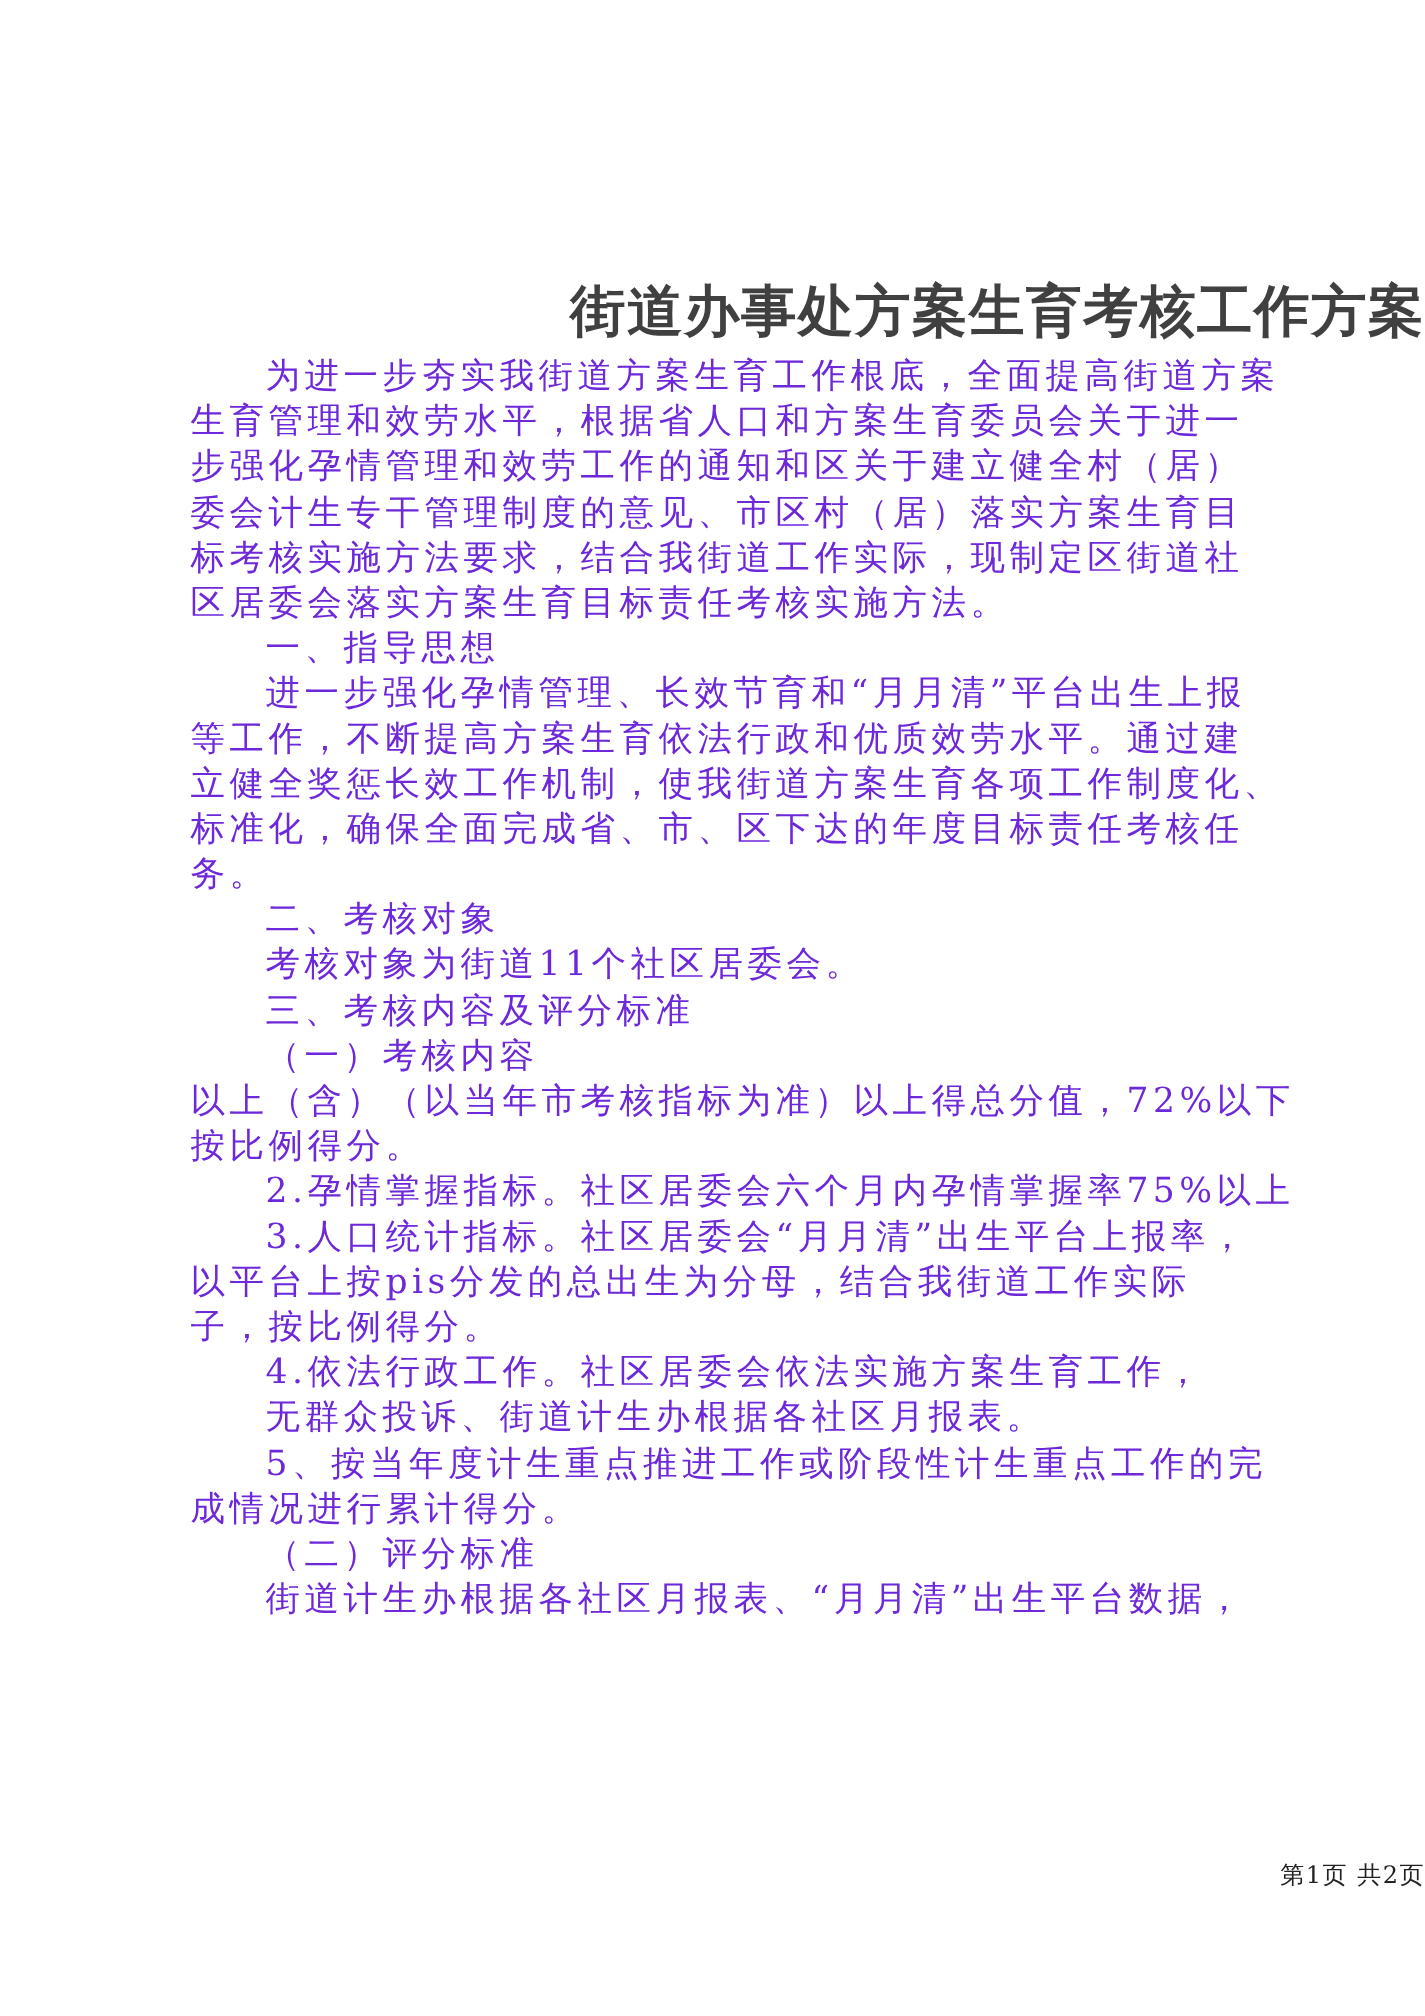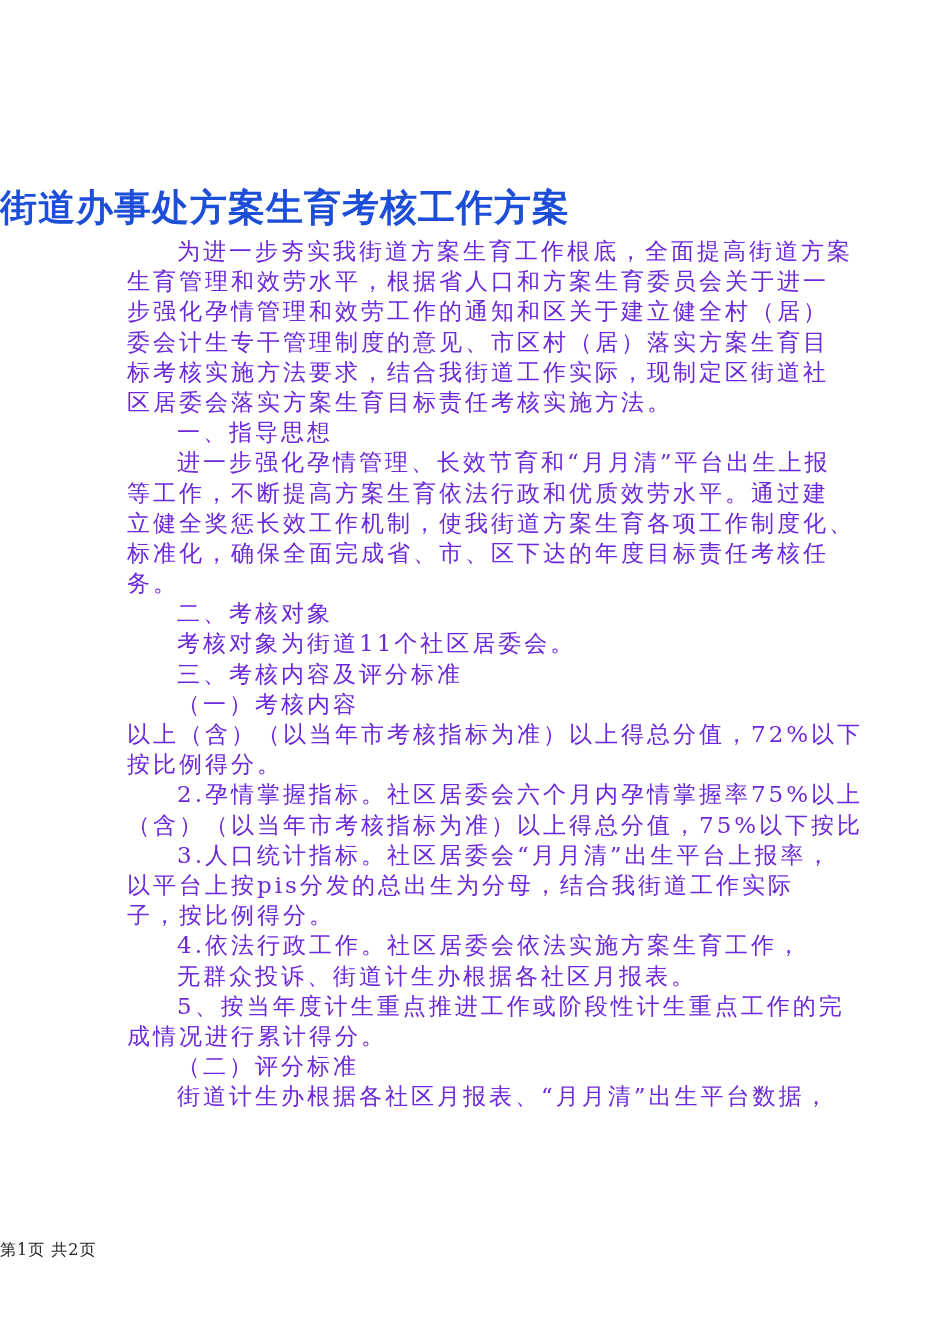--- a/index.html
+++ b/index.html
@@ -1,26 +1,26 @@
 <!DOCTYPE html>
 <html><head>
 <meta charset="utf-8">
 <style>
   html, body { margin: 0; padding: 0; background: #ffffff; }
   body { width: 950px; height: 1344px; position: relative; overflow: hidden;
          font-family: "DejaVu Serif", "Liberation Serif", serif; color: #111; }
   .page { position: absolute; left: 0; top: 0; width: 950px; height: 1344px; background: #fff; }
-  .title { position: absolute; top: 183px; left: 0; width: 950px; text-align: left;
+  .title { position: absolute; top: 183px; left: 0; width: 950px; text-align: right;
            font-family: "DejaVu Sans", sans-serif; font-weight: bold; font-size: 37px;
-           letter-spacing: 1px; color: #1d4ed8; line-height: 50px; }
+           letter-spacing: 1px; color: #404040; line-height: 50px; }
   .body { position: absolute; top: 236px; left: 127px; width: 710px; }
   .line { font-size: 23px; line-height: 30.2px; height: 30.2px; white-space: nowrap;
           letter-spacing: 3px; color: #6d28d9; }
   .ind { padding-left: 50px; }
-  .footer { position: absolute; top: 1240px; left: 0; width: 950px; text-align: left;
+  .footer { position: absolute; top: 1240px; left: 0; width: 950px; text-align: right;
             font-size: 16px; color: #222; letter-spacing: 1px; }
 </style>
 </head>
 <body>
 
 <div class="page">
   <div class="title">街道办事处方案生育考核工作方案</div>
   <div class="body" id="doc-body">
       <div class="line ind">为进一步夯实我街道方案生育工作根底，全面提高街道方案</div>
       <div class="line">生育管理和效劳水平，根据省人口和方案生育委员会关于进一</div>
@@ -34,21 +34,20 @@
       <div class="line">立健全奖惩长效工作机制，使我街道方案生育各项工作制度化、</div>
       <div class="line">标准化，确保全面完成省、市、区下达的年度目标责任考核任</div>
       <div class="line">务。</div>
       <div class="line ind">二、考核对象</div>
       <div class="line ind">考核对象为街道11个社区居委会。</div>
       <div class="line ind">三、考核内容及评分标准</div>
       <div class="line ind">（一）考核内容</div>
       <div class="line">以上（含）（以当年市考核指标为准）以上得总分值，72%以下</div>
       <div class="line">按比例得分。</div>
       <div class="line ind">2.孕情掌握指标。社区居委会六个月内孕情掌握率75%以上</div>
-      <div class="line">（含）（以当年市考核指标为准）以上得总分值，75%以下按比</div>
       <div class="line ind">3.人口统计指标。社区居委会“月月清”出生平台上报率，</div>
       <div class="line">以平台上按pis分发的总出生为分母，结合我街道工作实际</div>
       <div class="line">子，按比例得分。</div>
       <div class="line ind">4.依法行政工作。社区居委会依法实施方案生育工作，</div>
       <div class="line ind">无群众投诉、街道计生办根据各社区月报表。</div>
       <div class="line ind">5、按当年度计生重点推进工作或阶段性计生重点工作的完</div>
       <div class="line">成情况进行累计得分。</div>
       <div class="line ind">（二）评分标准</div>
       <div class="line ind">街道计生办根据各社区月报表、“月月清”出生平台数据，</div>
     </div>

